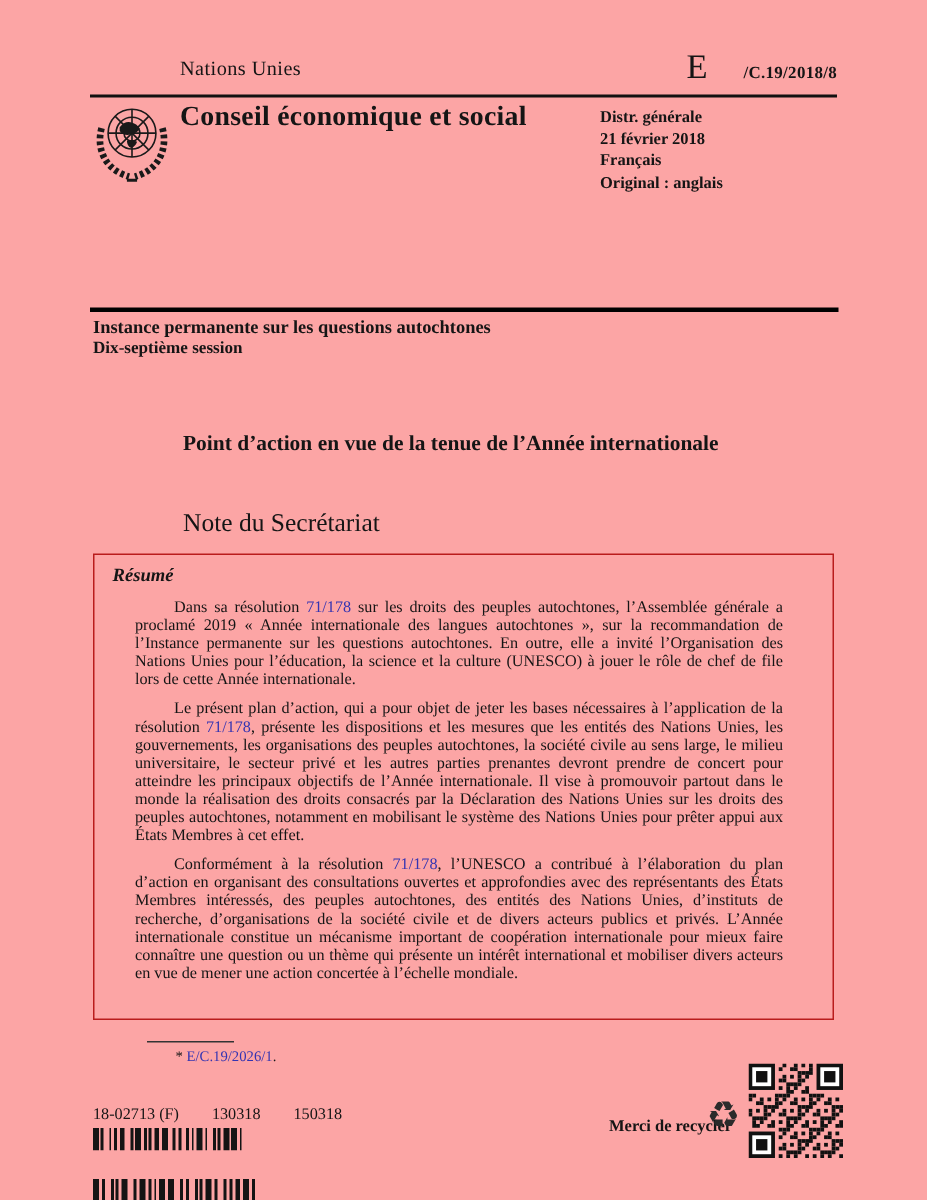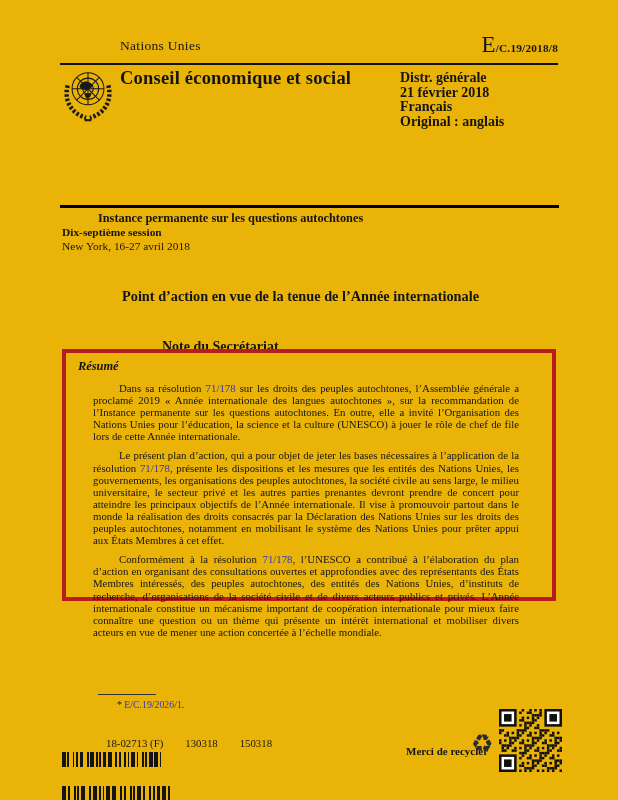--- a/index.html
+++ b/index.html
@@ -1,52 +1,52 @@
 <!DOCTYPE html>
 <html><head>
 <meta charset="utf-8">
 <style>
   html,body{margin:0;padding:0;background:#fff;}
-  .page{position:relative;width:618px;height:800px;background:#eab308;overflow:hidden;
+  .page{position:relative;width:618px;height:800px;background:#fca5a5;overflow:hidden;
         font-family:"Liberation Serif", serif;color:#151515;}
   .abs{position:absolute;}
 
   
   .un-name{left:120px;top:38px;font-size:13.5px;letter-spacing:.3px;}
   .doc-symbol{right:60px;top:32px;display:flex;align-items:baseline;}
   .doc-symbol .big{font-size:23px;font-weight:400;}
-  .doc-symbol .small{font-size:11.3px;font-weight:bold;letter-spacing:.2px;}
+  .doc-symbol .small{font-size:11.3px;font-weight:bold;letter-spacing:.2px;margin-left:24px;}
   .rule-top{left:60px;top:63px;width:498px;height:1.5px;background:#111;}
   .emblem{left:59px;top:67px;}
   .council-title{left:120px;top:68px;font-size:18.5px;font-weight:bold;letter-spacing:.2px;}
-  .distr{left:400px;top:71px;font-size:14px;font-weight:bold;line-height:14.5px;}
+  .distr{left:400px;top:71px;font-size:11px;font-weight:bold;line-height:14.5px;}
 
   
   .rule-thick{left:60px;top:205px;width:499px;height:2.6px;background:#000;}
   .session{left:62px;top:211px;line-height:14.2px;font-size:11.4px;}
-  .session .l1{font-size:12.3px;font-weight:bold;margin-left:36px;}
+  .session .l1{font-size:12.3px;font-weight:bold;}
   .session .b{font-weight:bold;}
 
   
   .title{left:122px;top:287px;font-size:14.3px;font-weight:bold;line-height:19px;}
-  .subtitle{left:122px;top:339px;font-size:14px;font-weight:bold;margin-left:40px;}
-
-  
-  .summary-box{left:62px;top:349px;width:494px;height:252px;border:4px solid #b91c1c;box-sizing:border-box;}
+  .subtitle{left:122px;top:339px;font-size:17px;font-weight:normal;}
+
+  
+  .summary-box{left:62px;top:369px;width:494px;height:311px;border:1px solid #b91c1c;box-sizing:border-box;}
   .summary-heading{margin:6px 0 0 12px;font-size:12.4px;font-weight:bold;font-style:italic;}
   .summary-body{margin:8px 33px 0 27px;font-size:10.8px;line-height:12.1px;text-align:justify;}
   .summary-body p{margin:0 0 7px 0;text-indent:26px;}
   a.doclink{text-decoration:none;}
 
   
   .fn-rule{left:98px;top:694px;width:58px;height:1px;background:#333;}
   .footnote{left:117px;top:699px;font-size:9.8px;}
 
   
-  .job-line{left:62px;top:737px;font-size:10.8px;white-space:nowrap;margin-left:44px;}
+  .job-line{left:62px;top:737px;font-size:10.8px;white-space:nowrap;}
   .job-line .gap{display:inline-block;width:22px;}
   .barcode{position:absolute;overflow:hidden;}
   .barcode-1{left:62px;top:752px;width:103px;height:15px;}
   .barcode-2{left:62px;top:786px;width:112px;height:14px;}
   .recycle-text{left:406px;top:745px;font-size:11px;font-weight:bold;}
   .recycle-glyph{left:471px;top:731px;font-family:"DejaVu Sans", sans-serif;font-size:25px;color:#2b2b2b;line-height:1;}
   .qr{left:499px;top:709px;width:63px;height:63px;}
   .qr svg{display:block;}
 </style>
 </head>
@@ -85,21 +85,20 @@
     <div>Distr. générale</div>
     <div>21 février 2018</div>
     <div>Français</div>
     <div>Original : anglais</div>
   </div>
 
   <div class="abs rule-thick"></div>
   <div class="abs session">
     <div class="l1">Instance permanente sur les questions autochtones</div>
     <div class="b">Dix-septième session</div>
-    <div>New York, 16-27 avril 2018</div>
   </div>
 
   <div class="abs title">
     <div>Point d’action en vue de la tenue de l’Année internationale</div>
   </div>
   <div class="abs subtitle">Note du Secrétariat</div>
 
   <div class="abs summary-box">
     <div class="summary-heading">Résumé</div>
     <div class="summary-body">

